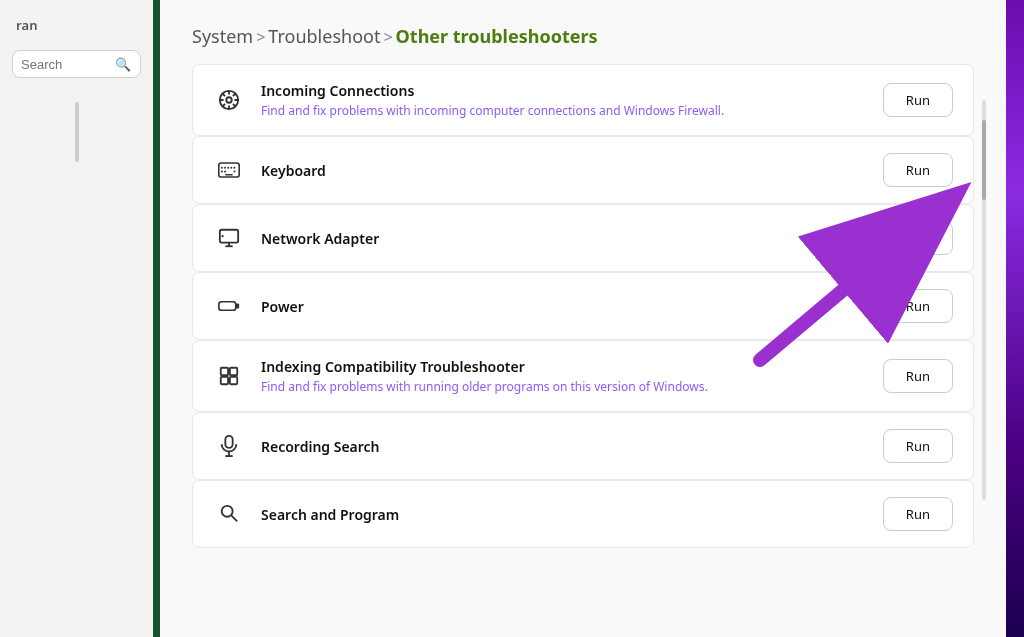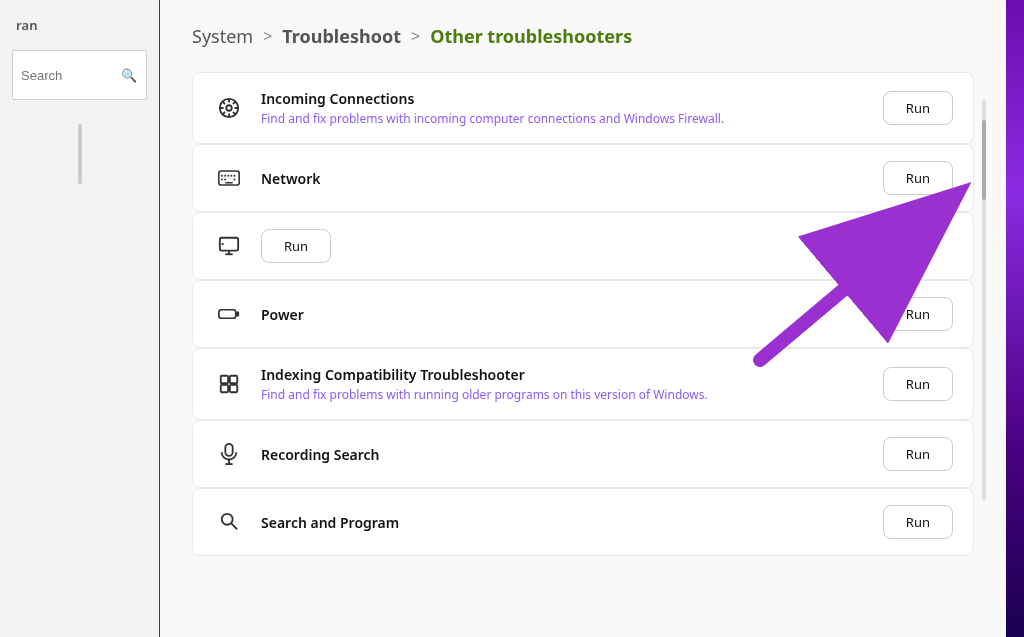--- a/index.html
+++ b/index.html
@@ -14,39 +14,39 @@
     }
 
     
     .sidebar {
       width: 160px;
       min-width: 160px;
       background: #f3f3f3;
       display: flex;
       flex-direction: column;
       padding: 16px 0;
-      border-right: 1px solid #14532d;
+      border-right: 7px solid #14532d;
     }
 
     .sidebar-title {
       font-size: 13px;
       font-weight: 600;
       color: #555;
       padding: 0 16px 8px 16px;
       letter-spacing: 0.01em;
     }
 
     .search-box {
       display: flex;
       align-items: center;
       margin: 8px 12px;
       background: #fff;
       border: 1px solid #d0d0d0;
-      border-radius: 2px;
-      padding: 15px 8px;
+      border-radius: 8px;
+      padding: 4px 8px;
     }
 
     .search-box input {
       border: none;
       outline: none;
       background: transparent;
       font-size: 13px;
       width: 100%;
       color: #333;
     }
@@ -74,39 +74,39 @@
       flex: 1;
       padding: 24px 32px;
       overflow-y: auto;
       position: relative;
       background: #f9f9f9;
     }
 
     
     .breadcrumb {
       display: flex;
-      align-items: center;
-      gap: 10px;
-      margin-bottom: 24px;
+      align-items: flex-end;
+      gap: 3px;
+      margin-bottom: 16px;
       font-size: 18px;
     }
 
     .breadcrumb-system {
       color: #555;
       font-weight: 400;
     }
 
     .breadcrumb-sep {
       color: #888;
       font-size: 16px;
     }
 
     .breadcrumb-troubleshoot {
       color: #555;
-      font-weight: 700;
+      font-weight: 400;
     }
 
     .breadcrumb-current {
       color: #4d7c0f;
       font-weight: 700;
     }
 
     
     .troubleshooter-list {
       display: flex;
@@ -250,33 +250,36 @@
           <line x1="13" y1="7" x2="13" y2="7" stroke="currentColor" stroke-width="2.5" stroke-linecap="round"></line>
           <line x1="17" y1="7" x2="17" y2="7" stroke="currentColor" stroke-width="2.5" stroke-linecap="round"></line>
           <line x1="21" y1="7" x2="21" y2="7" stroke="currentColor" stroke-width="2.5" stroke-linecap="round"></line>
           <line x1="5" y1="12" x2="5" y2="12" stroke="currentColor" stroke-width="2.5" stroke-linecap="round"></line>
           <line x1="9" y1="12" x2="9" y2="12" stroke="currentColor" stroke-width="2.5" stroke-linecap="round"></line>
           <line x1="10" y1="16" x2="18" y2="16" stroke="currentColor" stroke-width="2" stroke-linecap="round"></line>
           <line x1="21" y1="12" x2="21" y2="12" stroke="currentColor" stroke-width="2.5" stroke-linecap="round"></line>
         </svg>
       </div>
       <div class="item-info">
-        <div class="item-title">Network</div>
+        <div class="item-title">Keyboard</div>
       </div>
       <button class="run-btn">Run</button>
     </div>
 
     <div class="troubleshooter-item">
       <div class="item-icon">
         <svg width="22" height="22" viewBox="0 0 24 24" fill="none" stroke="currentColor" stroke-width="2">
           <rect x="2" y="3" width="20" height="14" rx="2"></rect>
           <line x1="8" y1="21" x2="16" y2="21"></line>
           <line x1="12" y1="17" x2="12" y2="21"></line>
           <line x1="5" y1="10" x2="5" y2="10" stroke-width="2.5" stroke-linecap="round"></line>
         </svg>
+      </div>
+      <div class="item-info">
+        <div class="item-title">Network Adapter</div>
       </div>
       <button class="run-btn">Run</button>
     </div>
 
     <div class="troubleshooter-item">
       <div class="item-icon">
         <svg width="22" height="14" viewBox="0 0 26 14" fill="none" stroke="currentColor" stroke-width="2">
           <rect x="1" y="2" width="20" height="10" rx="3"></rect>
           <rect x="21" y="4" width="4" height="6" rx="1.5" fill="currentColor" stroke="none"></rect>
         </svg>

